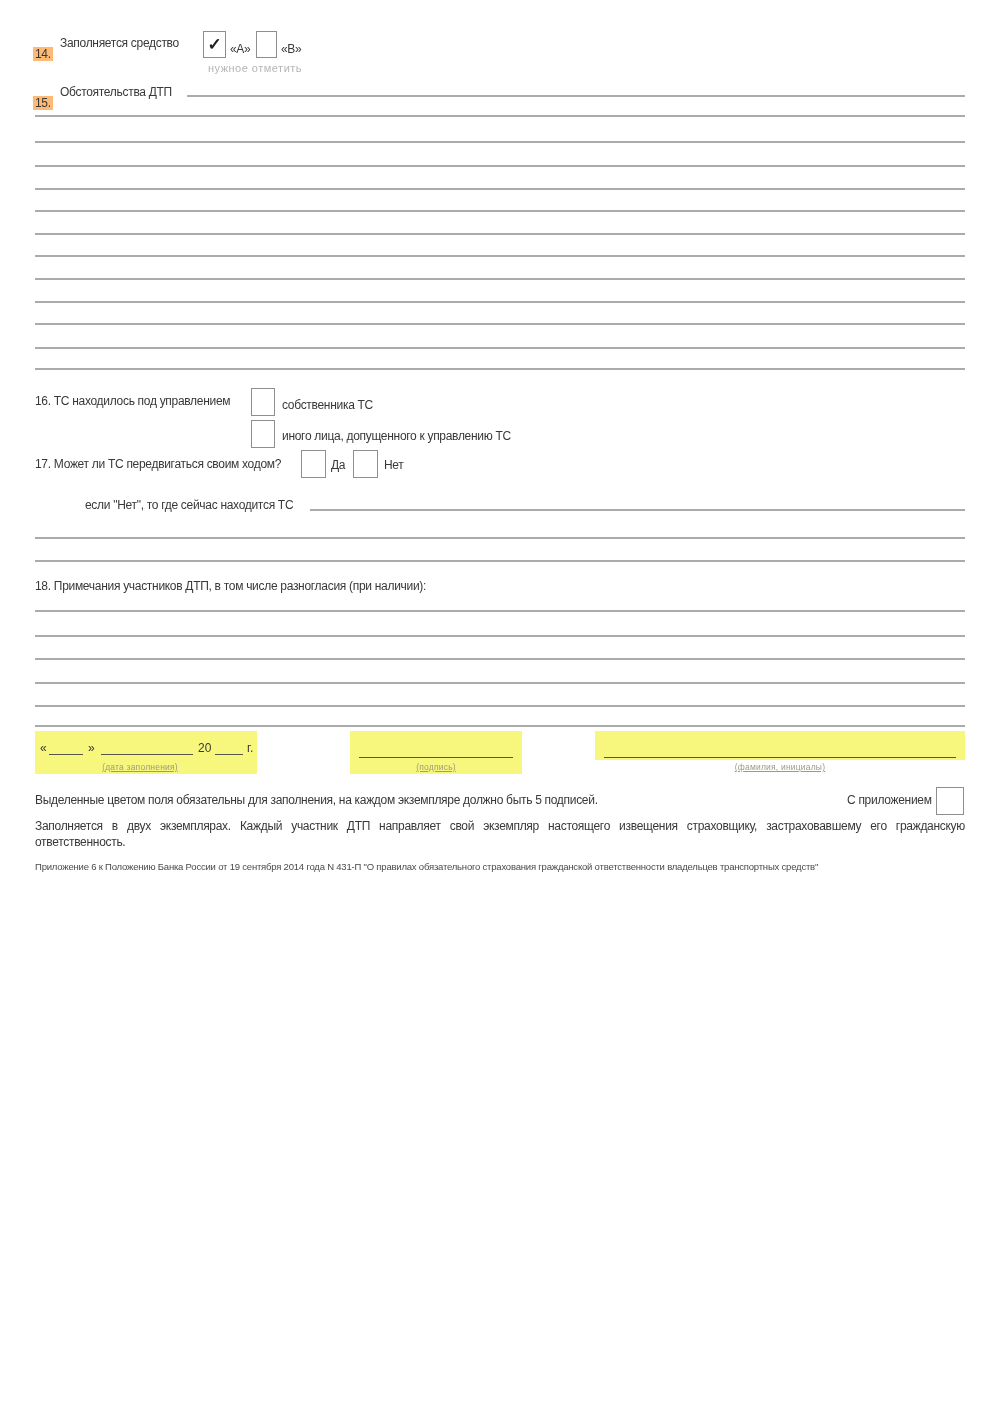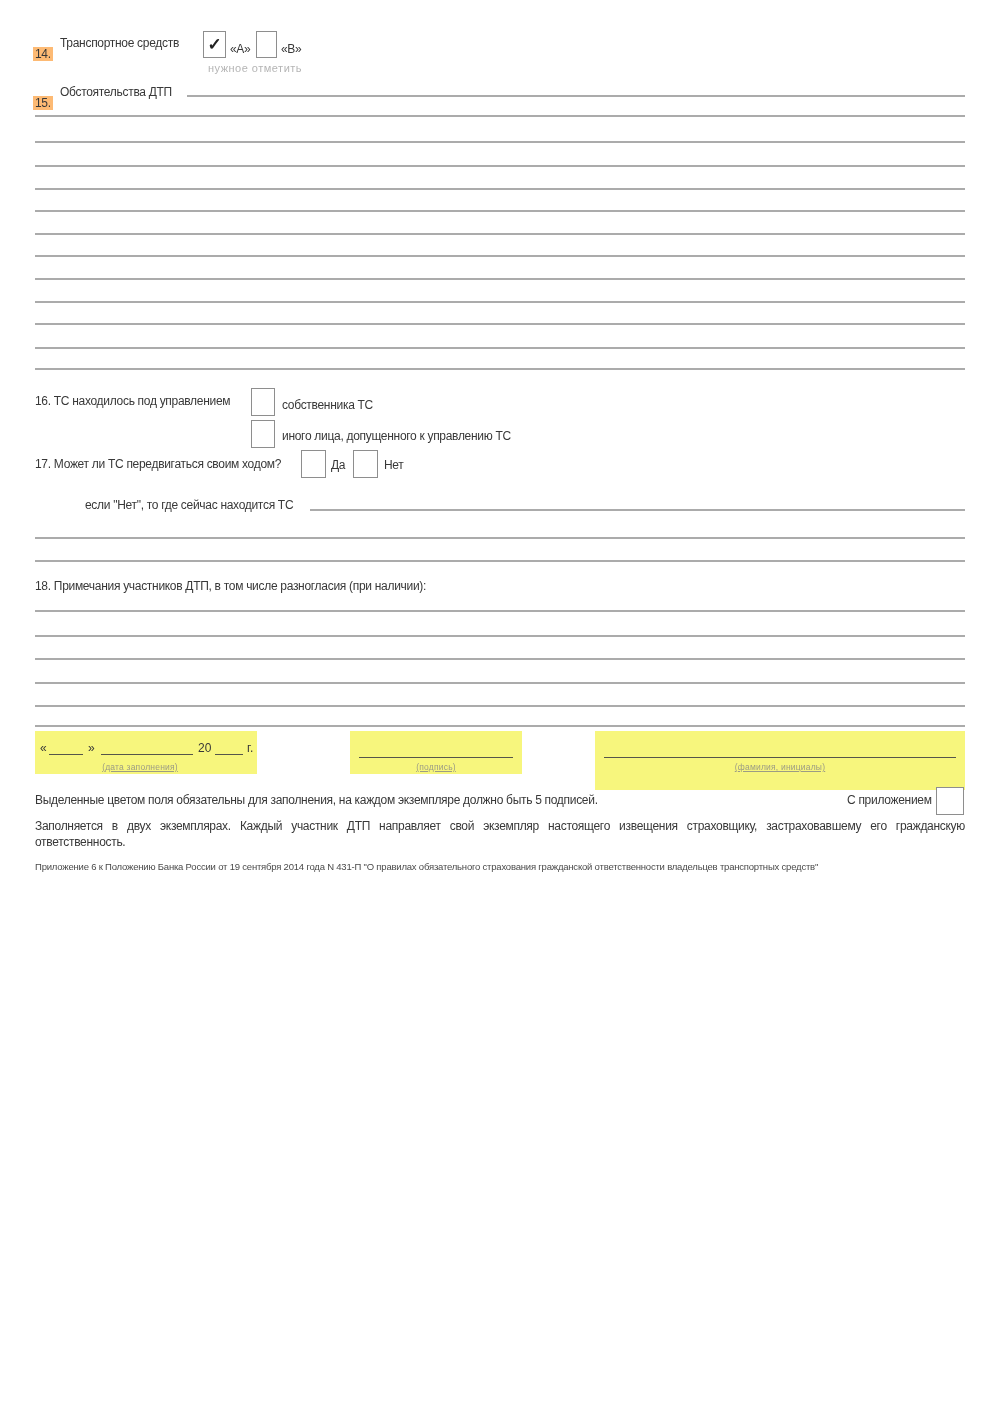--- a/index.html
+++ b/index.html
@@ -22,21 +22,21 @@
   .ycap{font-size:8.5px;color:#9c9c85;position:absolute;top:31px;left:0;width:100%;text-align:center;letter-spacing:0.2px;text-decoration:underline;}
   .para{position:absolute;font-size:12px;line-height:15.5px;letter-spacing:-0.3px;color:#383838;}
   .legal{position:absolute;font-size:9.5px;letter-spacing:-0.2px;color:#4a4a4a;white-space:nowrap;}
 </style>
 </head>
 <body>
 
 <div class="page">
 
   <span class="t hl" style="left:33px;top:35px;">14.</span>
-  <span class="t" style="left:60px;top:36px;">Транспортное средств</span>
+  <span class="t" style="left:60px;top:36px;">Заполняется средство</span>
   <div class="cb" style="left:203px;top:31px;width:21px;height:25px;">
     <span class="mark">✓</span>
   </div>
   <span class="t" style="left:230px;top:42px;">«А»</span>
   <div class="cb" style="left:256px;top:31px;width:19px;height:25px;"></div>
   <span class="t" style="left:281px;top:42px;">«В»</span>
   <div class="hint" style="left:200px;top:62px;width:110px;text-align:center;">нужное отметить</div>
 
   <span class="t hl" style="left:33px;top:84px;">15.</span>
   <span class="t" style="left:60px;top:85px;">Обстоятельства ДТП</span>
@@ -90,21 +90,21 @@
       <span class="q" style="left:212px;">г.</span>
     </div>
     <div class="ycap" style="left:30px;width:150px;">(дата заполнения)</div>
   </div>
 
   <div class="ybox" style="left:350px;top:731px;width:172px;height:43px;">
     <div class="sigline"></div>
     <div class="ycap">(подпись)</div>
   </div>
 
-  <div class="ybox" style="left:595px;top:731px;width:370px;height:59px;">
+  <div class="ybox" style="left:595px;top:731px;width:370px;height:29px;">
     <div class="sigline"></div>
     <div class="ycap">(фамилия, инициалы)</div>
   </div>
 
   <span class="t" style="left:35px;top:793px;">Выделенные цветом поля обязательны для заполнения, на каждом экземпляре должно быть 5 подписей.</span>
   <span class="t" style="left:847px;top:793px;">С приложением</span>
   <div class="cb" style="left:936px;top:787px;width:26px;height:26px;"></div>
 
   <div class="para" style="left:35px;top:819px;width:930px;text-align:justify;">Заполняется в двух экземплярах. Каждый участник ДТП направляет свой экземпляр настоящего извещения страховщику, застраховавшему его гражданскую ответственность.</div>
 

